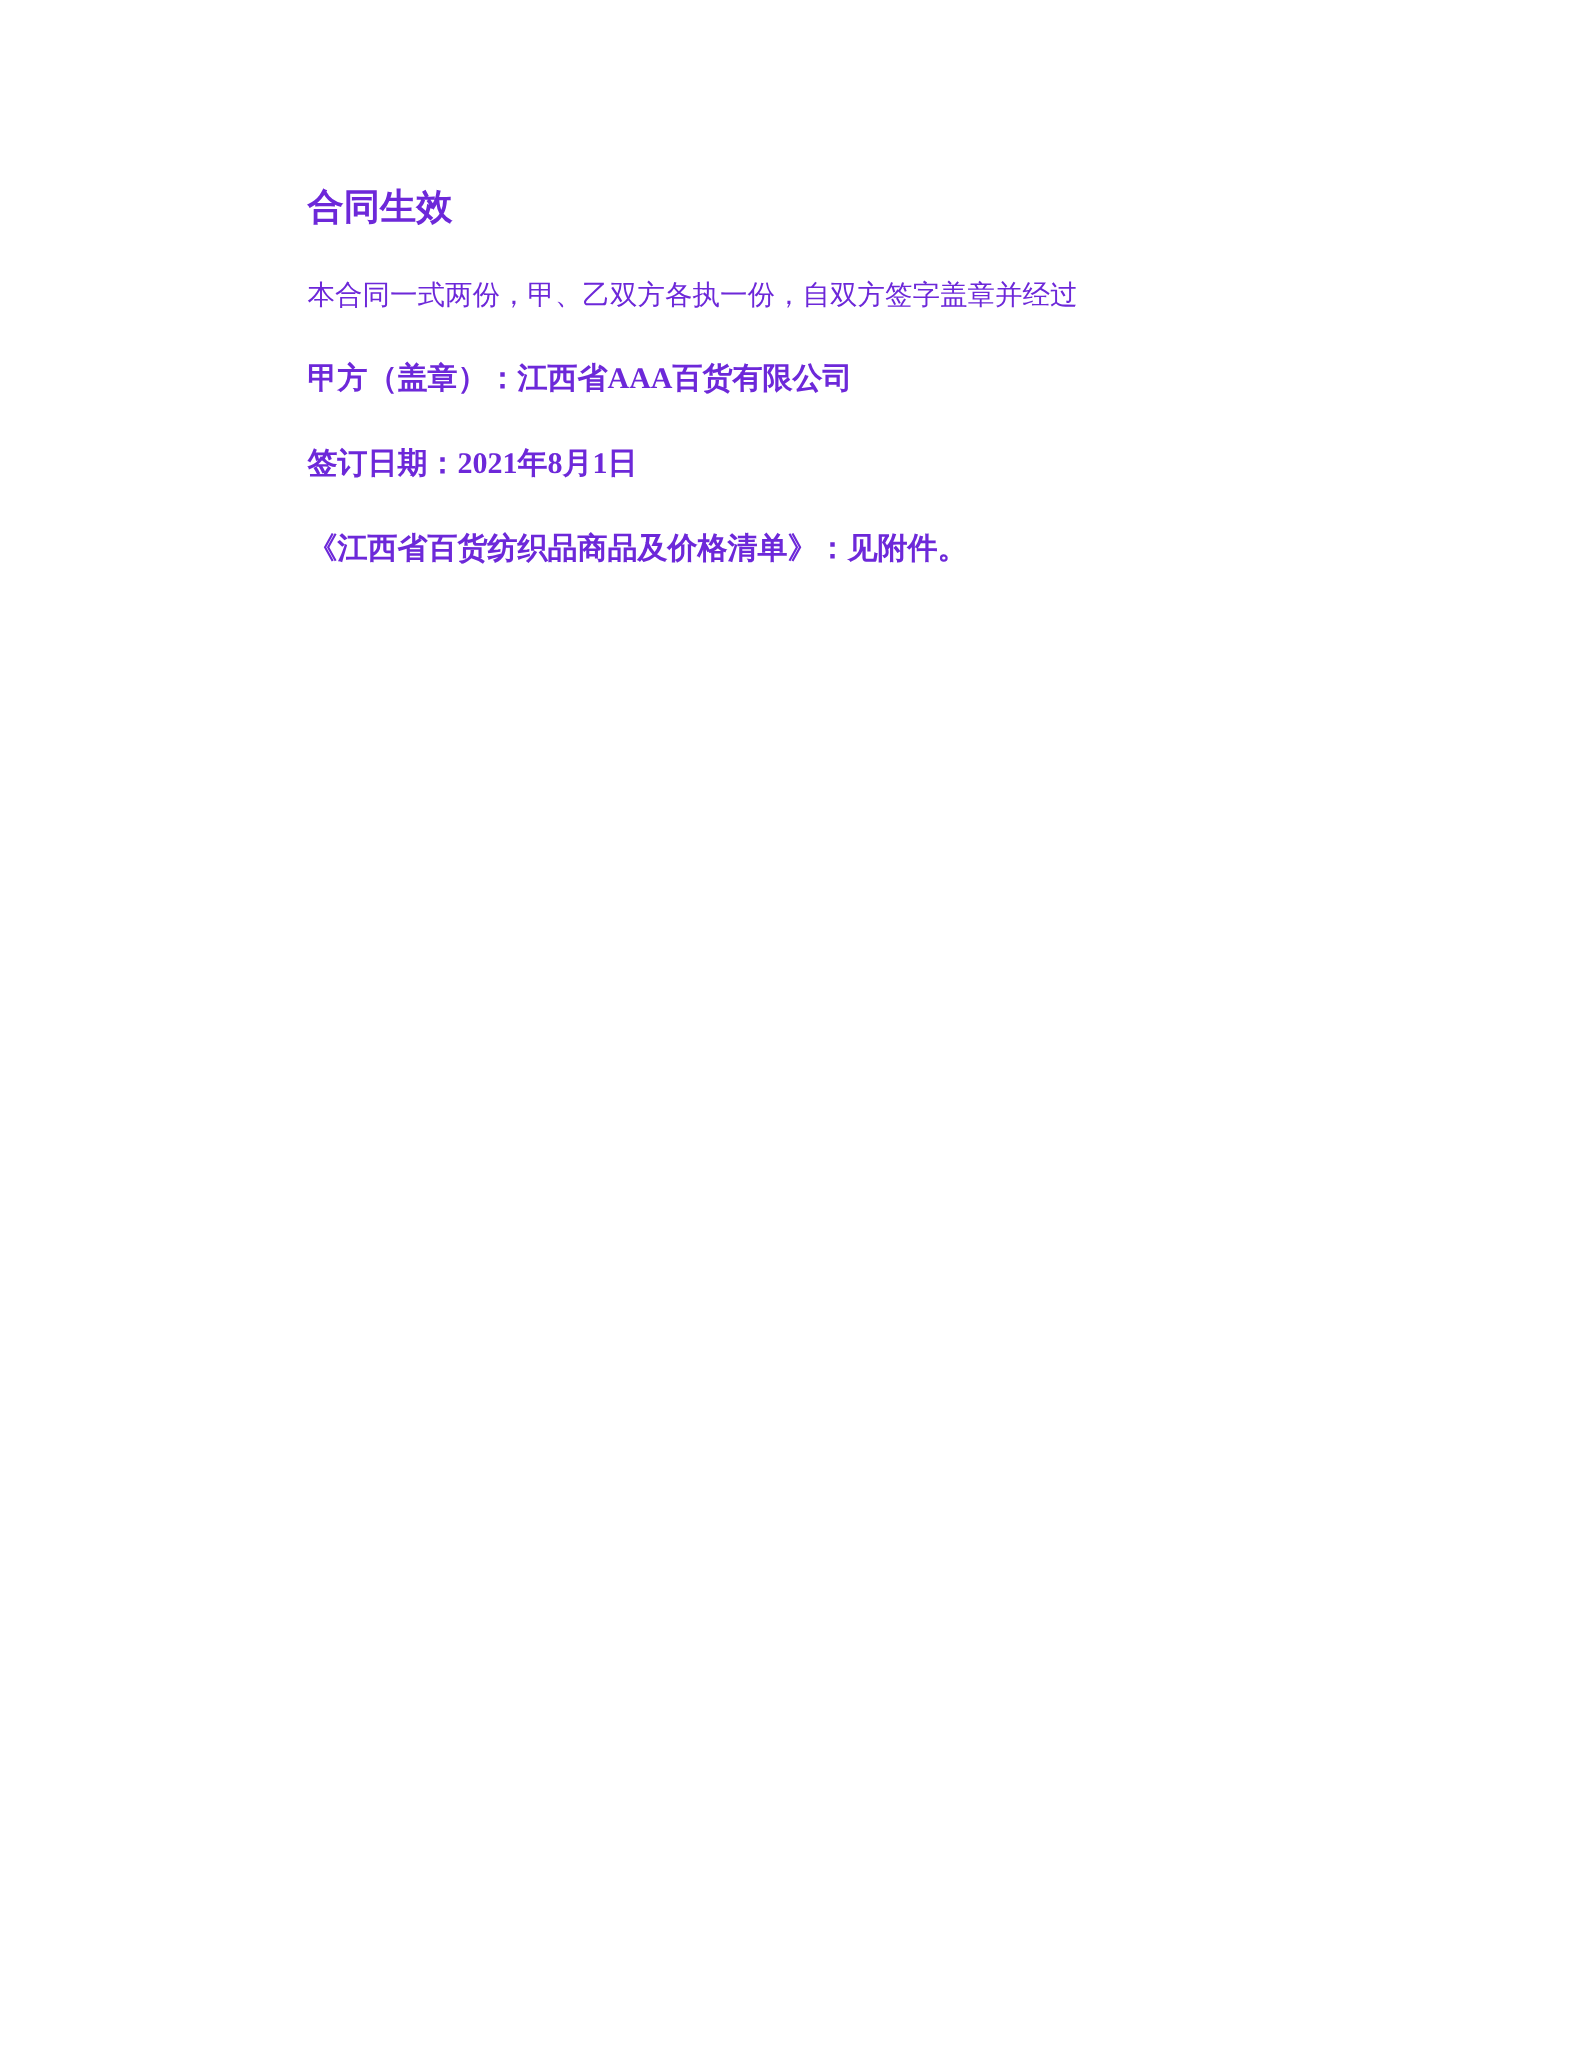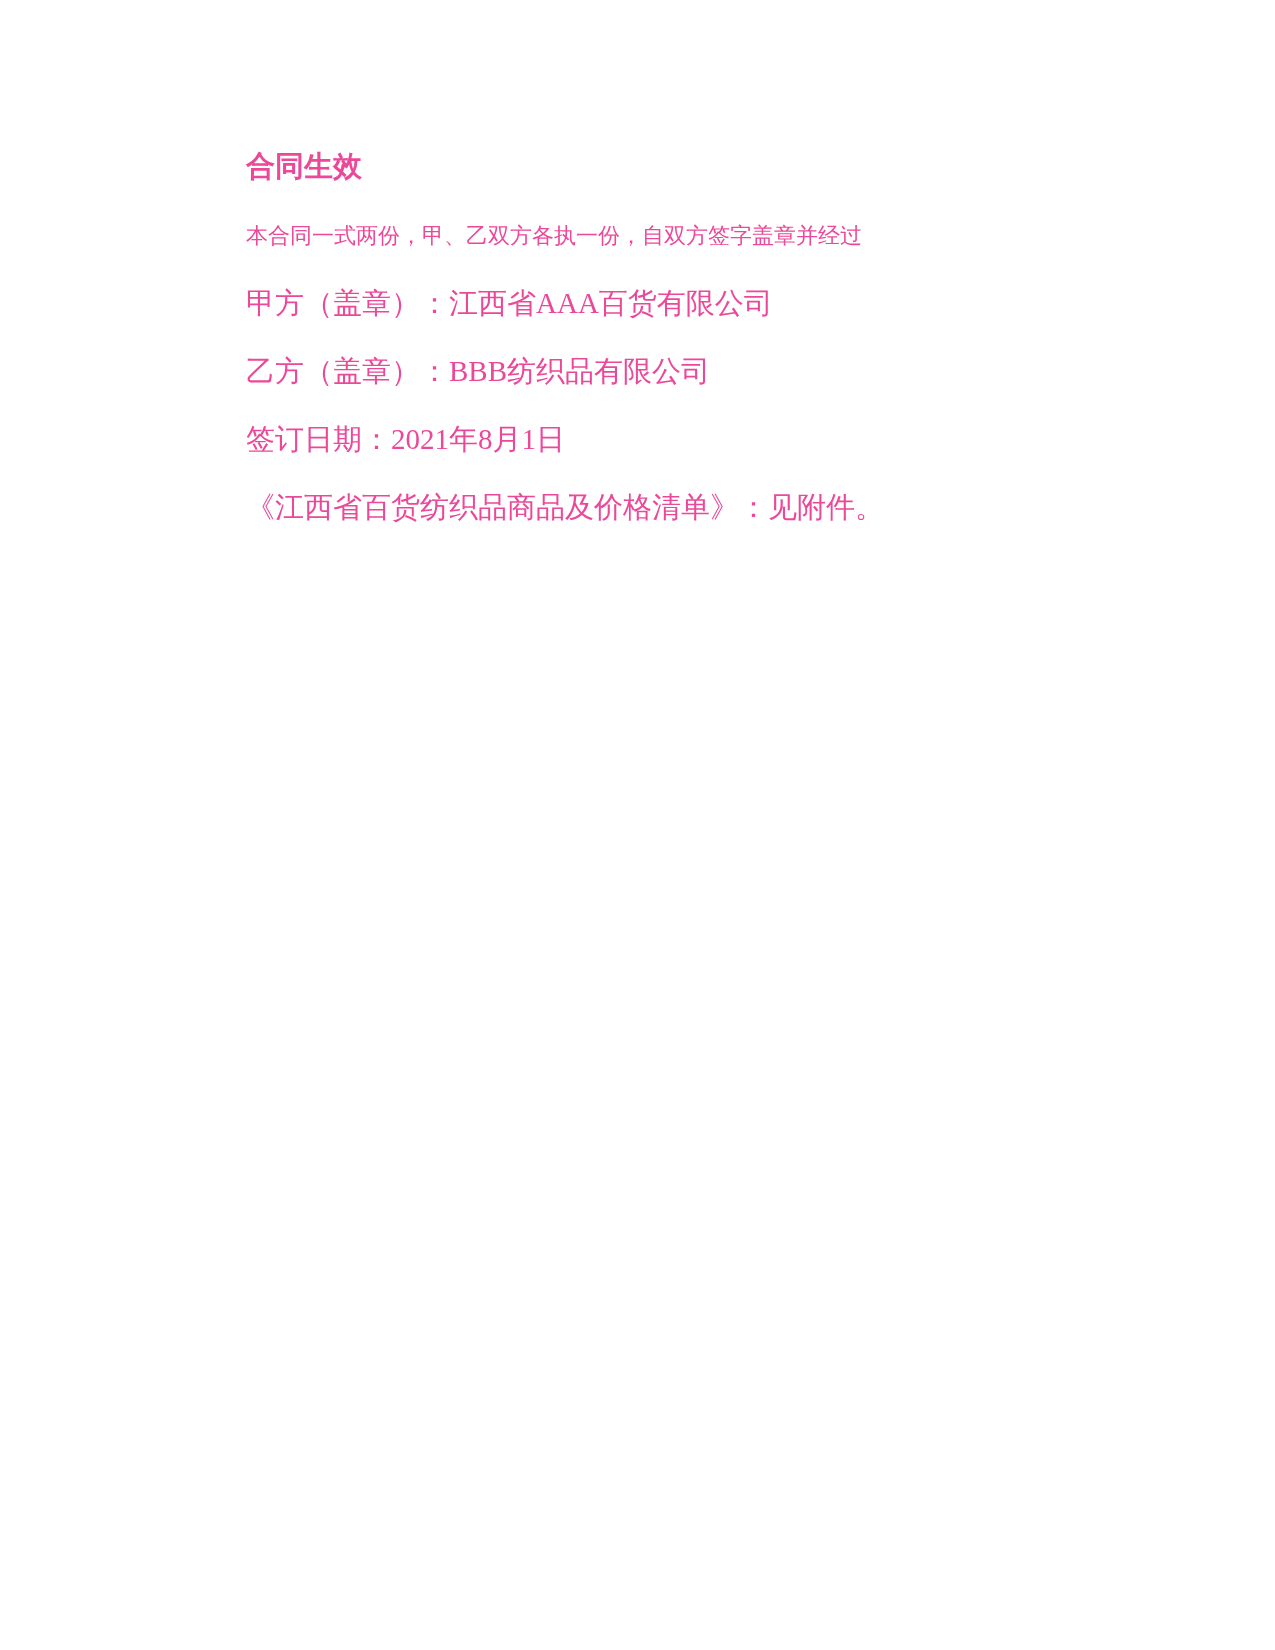--- a/index.html
+++ b/index.html
@@ -12,21 +12,21 @@
     background: #ffffff;
     font-family: "Liberation Serif", "DejaVu Serif", serif;
   }
   .page {
     position: relative;
     width: 1275px;
     height: 1438px;
     background: #ffffff;
     box-sizing: border-box;
     padding: 139px 118px 0 188px;
-    color: #ec4899;
+    color: #6d28d9;
     overflow: hidden;
   }
   .doc-heading {
     font-size: 29px;
     font-weight: bold;
     line-height: 55px;
     text-indent: 58px;
     margin: 0 0 14px 0;
     white-space: nowrap;
   }
@@ -41,22 +41,22 @@
     display: block;
     text-indent: 58px;
     white-space: nowrap;
   }
   .doc-par .wrap-line {
     display: block;
     text-indent: 0;
     white-space: nowrap;
   }
   .doc-line {
-    font-size: 29px;
-    font-weight: normal;
+    font-size: 24px;
+    font-weight: bold;
     line-height: 55px;
     text-indent: 58px;
     margin: 0 0 13px 0;
     white-space: nowrap;
   }
   .doc-line.last {
     margin-bottom: 0;
   }
 </style>
 </head>
@@ -65,19 +65,18 @@
 <div class="page">
 
   <h2 class="doc-heading">合同生效</h2>
 
   <p class="doc-par">
     <span class="first-line">本合同一式两份，甲、乙双方各执一份，自双方签字盖章并经过</span>
   </p>
 
   <p class="doc-line">甲方（盖章）：江西省AAA百货有限公司</p>
 
-  <p class="doc-line">乙方（盖章）：BBB纺织品有限公司</p>
 
   <p class="doc-line">签订日期：2021年8月1日</p>
 
   <p class="doc-line last">《江西省百货纺织品商品及价格清单》：见附件。</p>
 
 </div>
 
 </body></html>

